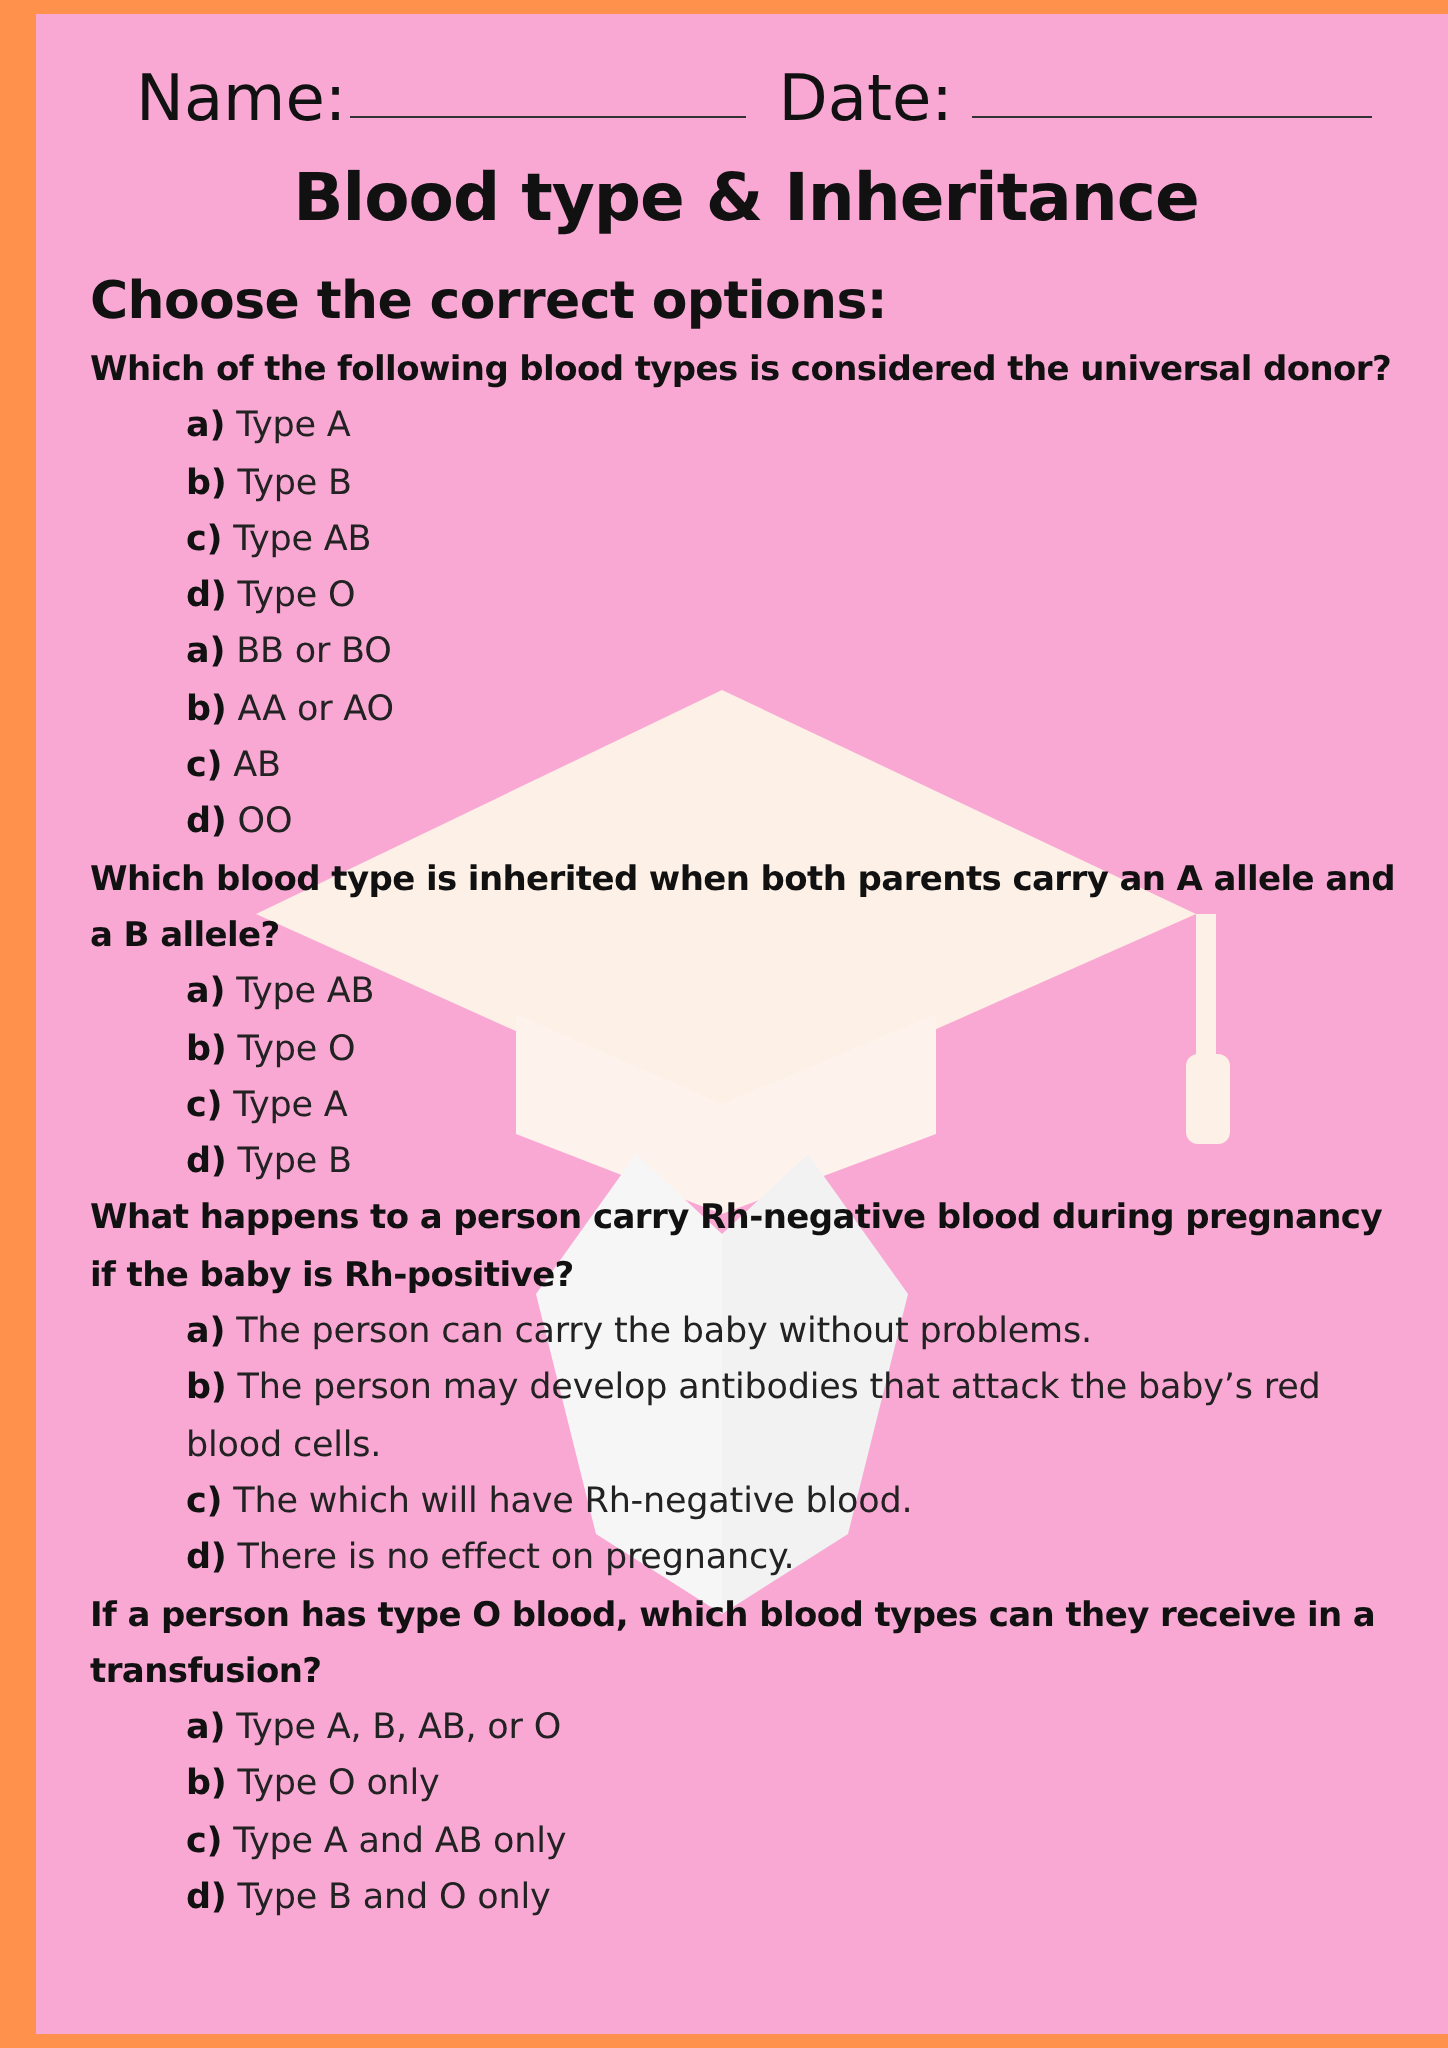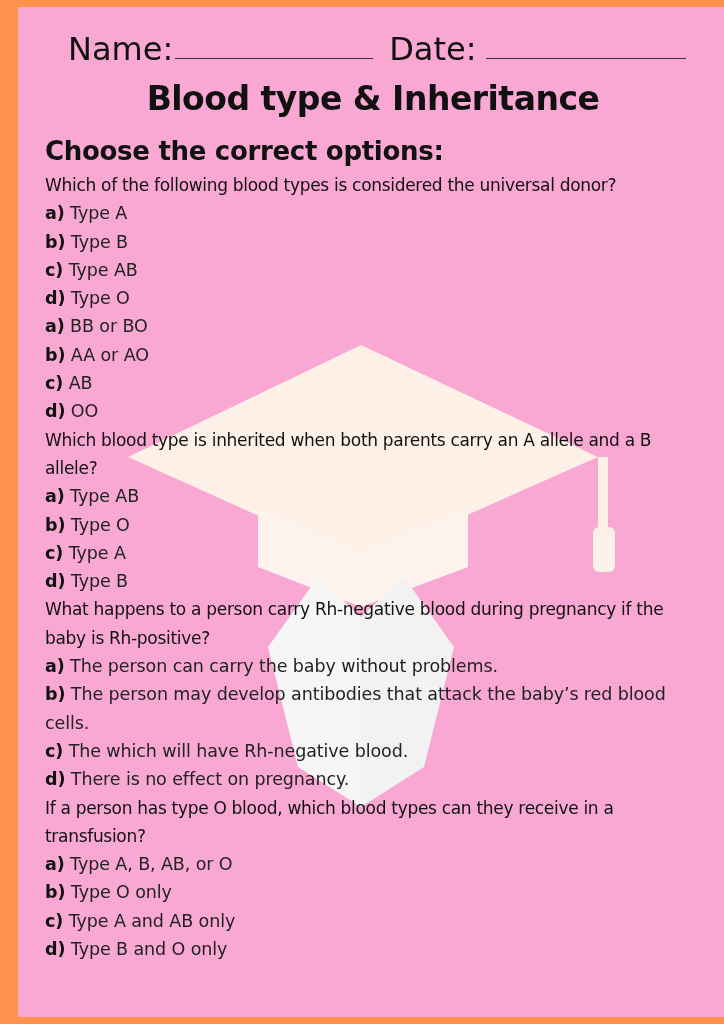--- a/index.html
+++ b/index.html
@@ -22,22 +22,22 @@
       font-size: 32px; font-weight: normal; letter-spacing: 0px;
     }
     .header-row .label { line-height: 36px; }
     .blank-line { display: inline-block; border-bottom: 1.5px solid #333; height: 1px; margin-bottom: 8px; }
     .title {
       position: absolute; top: 72px; left: 0; right: 0; text-align: center;
       font-size: 33px; font-weight: bold; letter-spacing: -0.5px;
     }
     .content { position: absolute; left: 27px; top: 126px; right: 20px; }
     .instructions { font-size: 26px; font-weight: bold; line-height: 36px; margin-bottom: 2px; letter-spacing: -0.3px; }
-    .question { font-size: 17px; font-weight: normal; line-height: 28.3px; letter-spacing: -0.3px; }
-    .option { font-size: 17.5px; line-height: 28.3px; font-weight: normal; color: #222; letter-spacing: -0.1px; }
+    .question { font-size: 17px; font-weight: bold; line-height: 28.3px; letter-spacing: -0.3px; }
+    .option { font-size: 17.5px; line-height: 28.3px; font-weight: normal; color: #222; letter-spacing: -0.1px; margin-left: 48px; }
     .option .letter { font-weight: bold; color: #111; }
   </style>
 </head>
 <body>
 
 <div class="page">
 
   <svg class="watermark" viewBox="0 0 710 1010">
 
     <polygon points="343,338 110,450 343,555 580,450" fill="#fdf0e7"></polygon>

